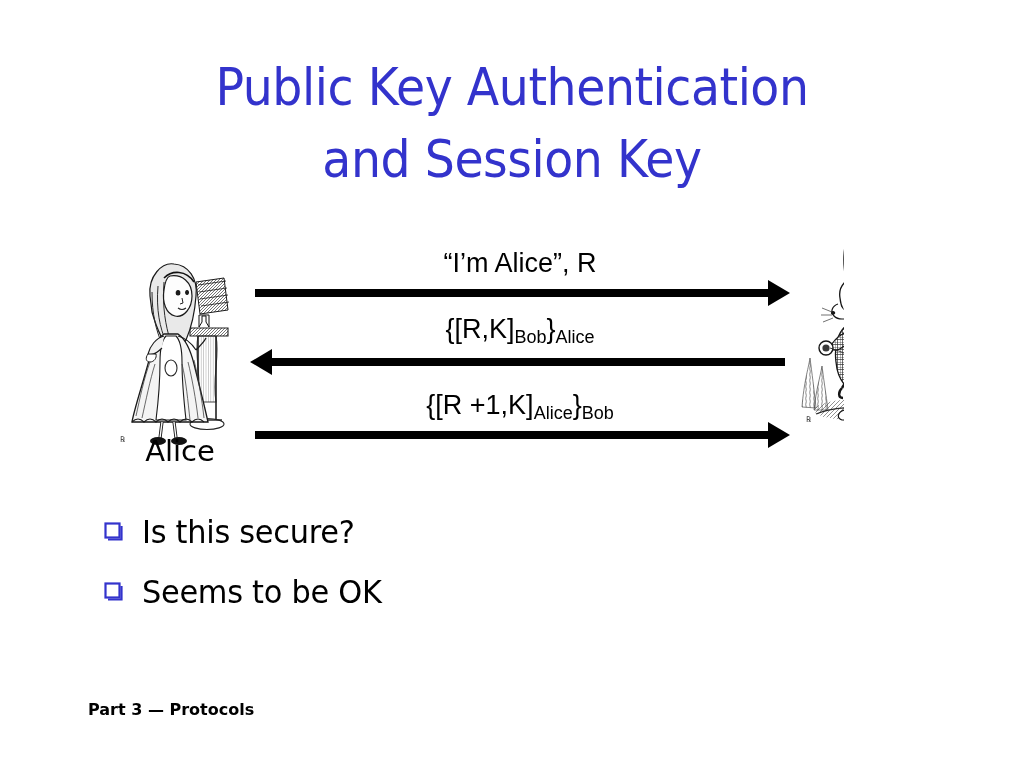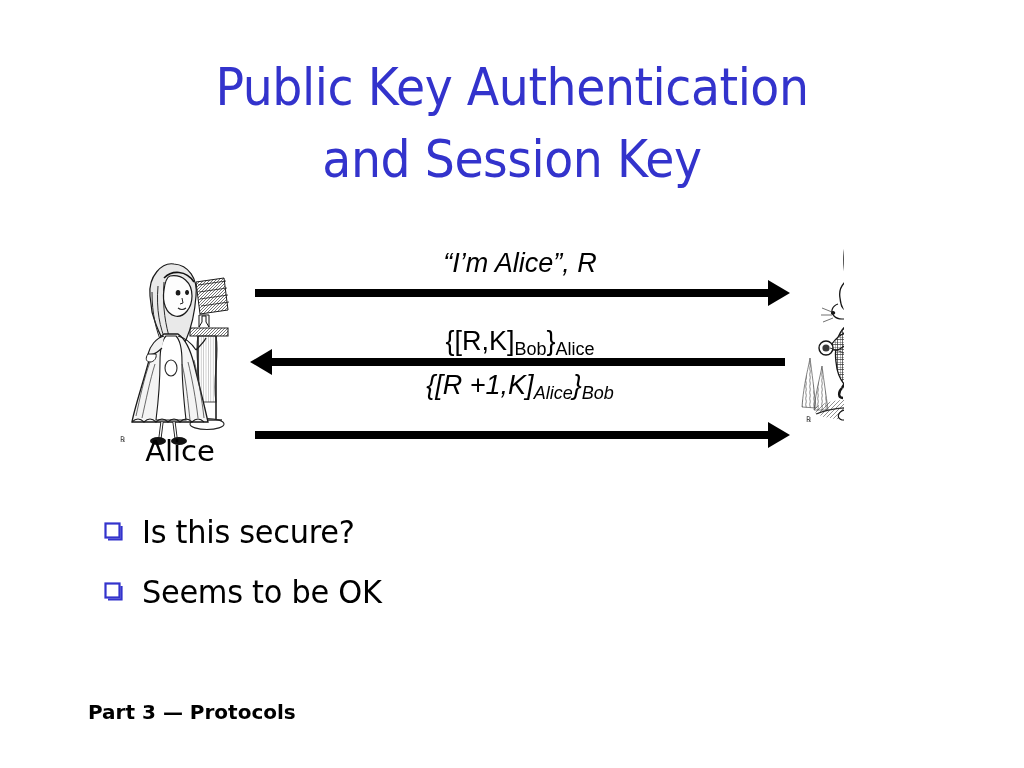--- a/index.html
+++ b/index.html
@@ -67,23 +67,23 @@
     line-height: 1;
     white-space: nowrap;
   }
   .msg sub {
     font-size: 18px;
     line-height: 0;
     vertical-align: baseline;
     position: relative;
     top: 5px;
   }
-  .msg-1 { left: 255px; top: 250px; width: 530px; font-style: italic; }
-  .msg-2 { left: 255px; top: 316px; width: 530px; margin-top: 12px; }
-  .msg-3 { left: 255px; top: 372px; width: 530px; font-style: italic; }
+  .msg-1 { left: 255px; top: 250px; width: 530px; }
+  .msg-2 { left: 255px; top: 316px; width: 530px; }
+  .msg-3 { left: 255px; top: 392px; width: 530px; }
 
   
   .arrows {
     position: absolute;
     left: 0; top: 0;
     width: 1024px;
     height: 768px;
   }
 
   
@@ -118,21 +118,21 @@
     white-space: nowrap;
   }
 
   
   .footer-left {
     position: absolute;
     left: 88px;
     top: 700px;
     color: #000000;
     font-family: "DejaVu Sans", sans-serif;
-    font-size: 20px;
+    font-size: 16px;
     font-weight: bold;
     letter-spacing: 0px;
     white-space: nowrap;
   }
   .footer-page {
     position: absolute;
     left: 880px;
     top: 698px;
     width: 60px;
     text-align: left;

